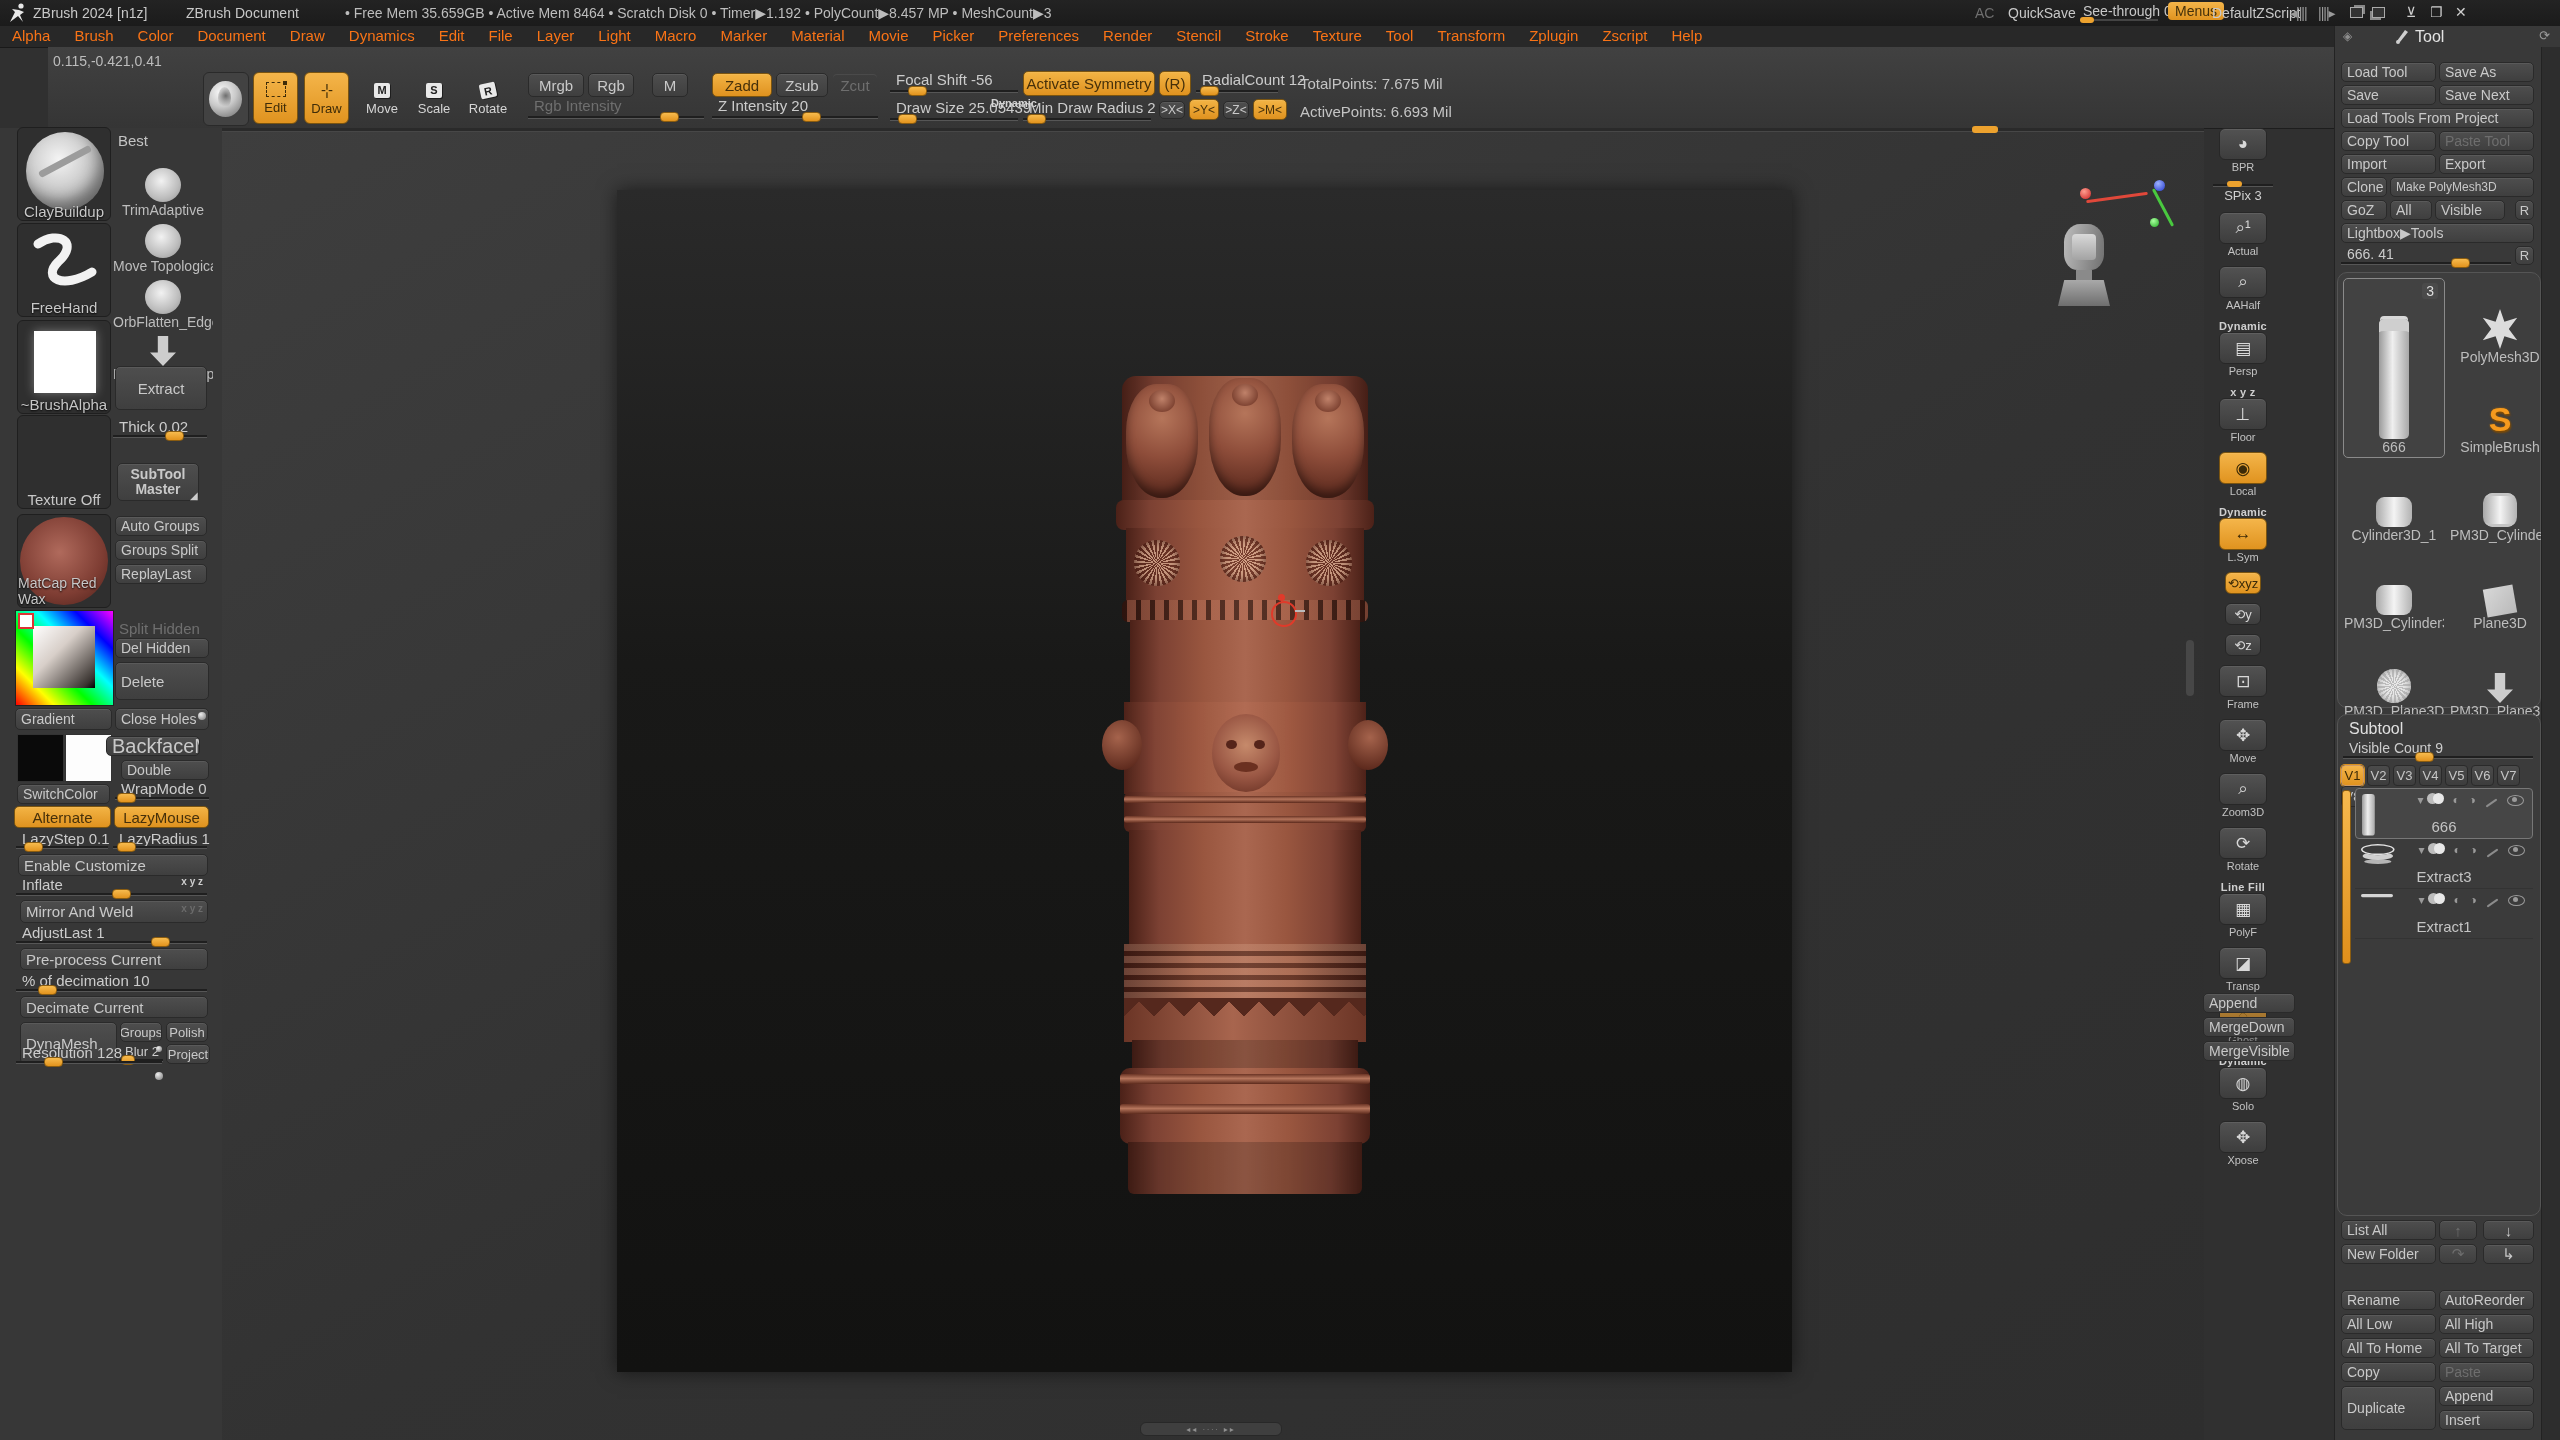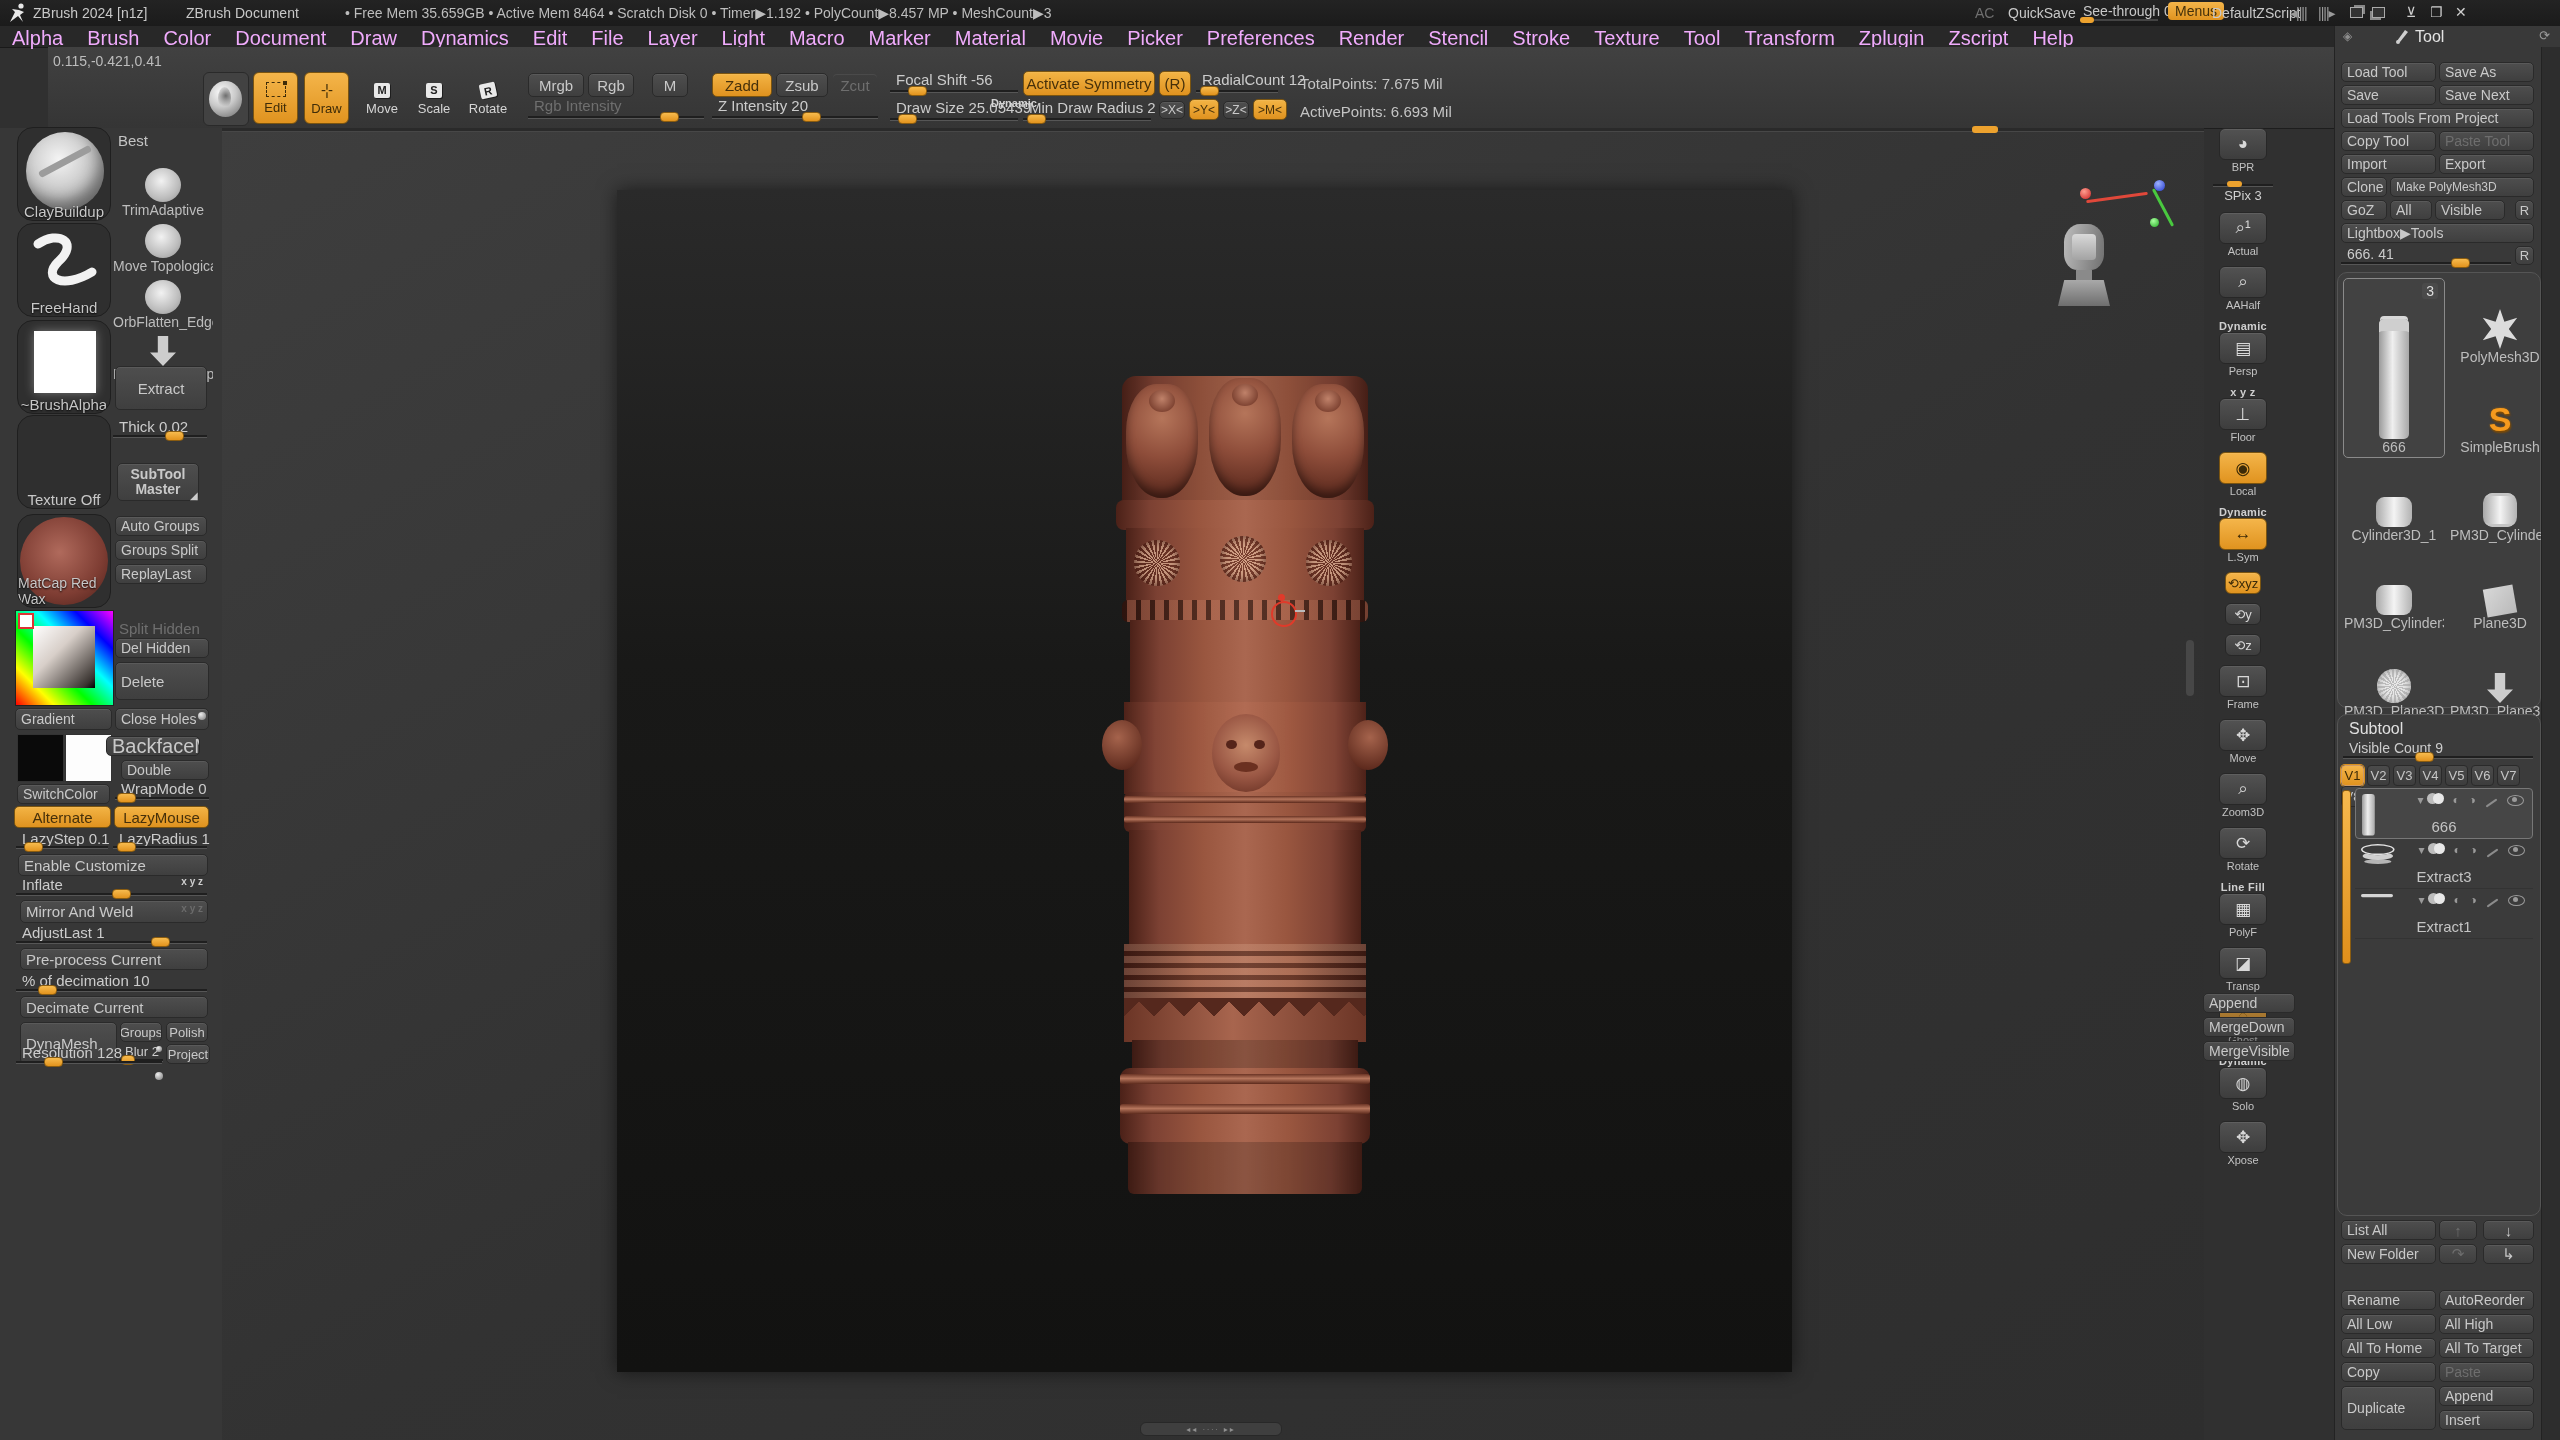--- a/index.html
+++ b/index.html
@@ -14,26 +14,26 @@
   .b.or{background:linear-gradient(#f3b445,#df921f);color:#46300a;border-color:#7a5410;text-align:right;}
   .b.dim{color:#6e6e6e;}
   .lbl{position:absolute;color:#c4c4c4;font-size:15px;white-space:nowrap;}
   .dimt{color:#6f6f6f;}
   .sl{position:absolute;font-size:15px;color:#cccccc;}
   .sl .tx{position:absolute;left:6px;top:0;white-space:nowrap;}
   .sl .tr{position:absolute;left:0;right:0;bottom:2px;height:2px;background:#1f1f1f;border-bottom:1px solid #565656;}
   .sl .h{position:absolute;bottom:-1px;width:17px;height:8px;background:linear-gradient(#f7bb4e,#e2931d);
        border-radius:4px;border:1px solid #8a5c10;}
   .dot{position:absolute;width:8px;height:8px;border-radius:50%;background:radial-gradient(circle at 35% 30%,#eee,#777);}
-  .thumb{position:absolute;background:#2f2f2f;border:1px solid #1f1f1f;border-radius:16px;box-sizing:border-box;
+  .thumb{position:absolute;background:#2f2f2f;border:1px solid #1f1f1f;border-radius:6px;box-sizing:border-box;
         display:flex;align-items:flex-end;justify-content:center;color:#c7c7c7;font-size:15px;overflow:hidden;}
   
   #titlebar{left:0;top:0;width:2560px;height:26px;background:linear-gradient(#232323,#1b1b1b);color:#c8c8c8;font-size:14px;}
   #menubar{left:0;top:26px;width:2560px;height:21px;background:#282828;border-bottom:1px solid #191919;}
-  #menubar .mi{color:#f0abfc;font-size:20px;padding:1px 12px;display:inline-block;}
+  #menubar .mi{color:#f97316;font-size:15px;padding:1px 12px;display:inline-block;}
   
   #shelf{left:0;top:47px;width:2560px;height:81px;background:linear-gradient(#414141,#353535);border-bottom:1px solid #1d1d1d;margin-left:48px;}
   .tgl{position:absolute;display:flex;flex-direction:column;align-items:center;justify-content:center;gap:3px;
       box-sizing:border-box;border-radius:6px;border:1px solid #2a2a2a;background:linear-gradient(#4c4c4c,#3e3e3e);
       color:#d5d5d5;font-size:13px;}
   .tgl.or{background:linear-gradient(#f4b54a,#e0931f);color:#3f2c08;border-color:#7a5410;}
   .ic-dash{width:18px;height:13px;border:1px dashed currentColor;position:relative;}
   .ic-dash i{position:absolute;right:-2px;top:-2px;width:4px;height:4px;background:currentColor;}
   .keybx{width:16px;height:15px;background:#e9e9e9;color:#222;font-size:11px;font-weight:bold;
         display:flex;align-items:center;justify-content:center;border-radius:2px;box-shadow:1px 1px 0 #1e1e1e;}

